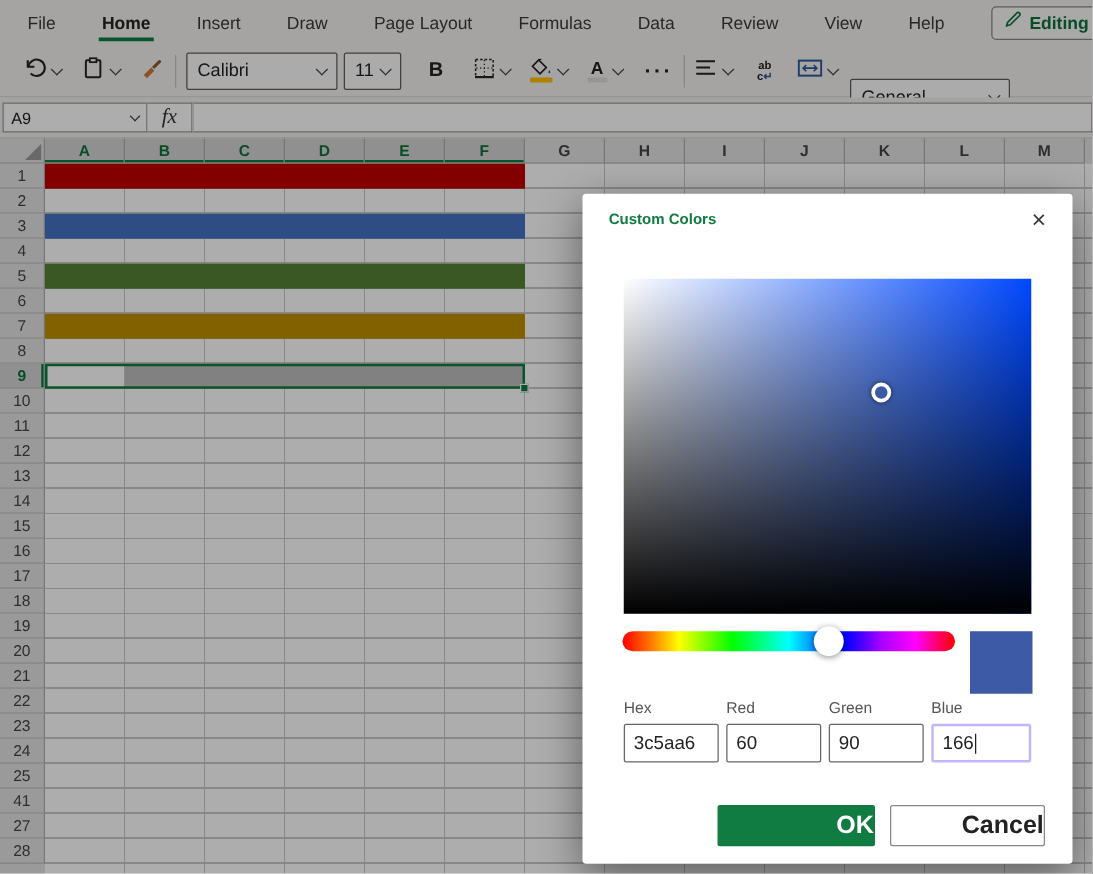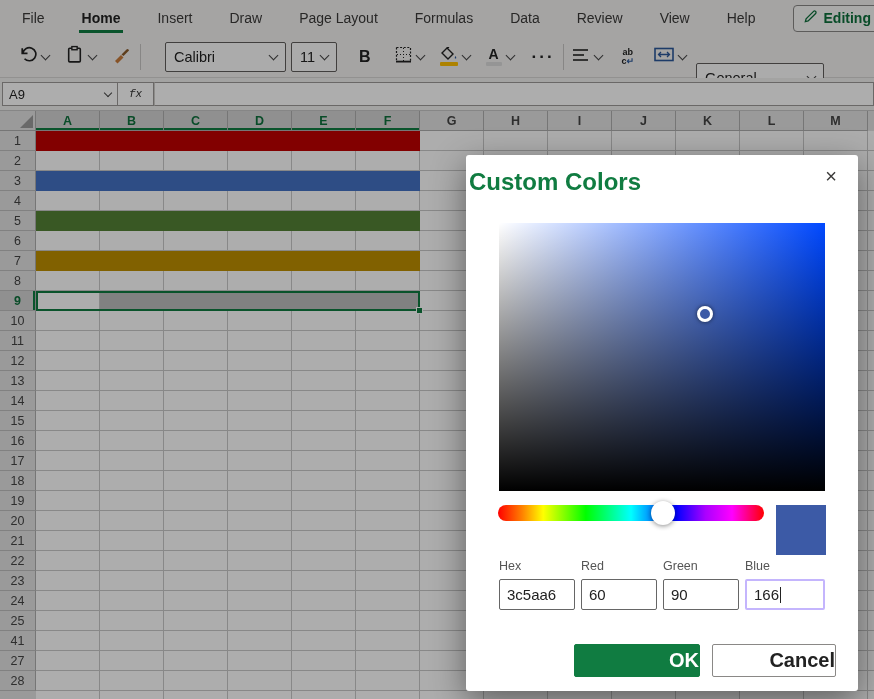--- a/index.html
+++ b/index.html
@@ -19,34 +19,34 @@
   .editing-btn .lbl{font-size:14px;font-weight:700;color:#0E703C;}
 
   
   .toolbar{position:absolute;left:0;top:36px;width:874px;height:42px;background:#F3F2F1;
            display:flex;align-items:center;border-bottom:1px solid #D8D6D4;}
   .tbtn{display:flex;align-items:center;justify-content:center;color:#222;}
   .chev{width:7px;height:7px;border-right:1.6px solid #444;border-bottom:1.6px solid #444;
         transform:rotate(45deg);margin:-3px 0 0 5px;flex:0 0 auto;}
   .sep{width:1px;height:26px;background:#C8C6C4;margin:0 8px;}
   .combo{height:30px;background:#FCFCFC;border:1px solid #605E5C;border-radius:2px;display:flex;
-         align-items:center;padding:0 8px;font-size:14.5px;color:#222;margin-left:16px;}
+         align-items:center;padding:0 8px;font-size:14.5px;color:#222;}
   .combo .chev{margin-left:auto;}
   .iconbar{display:inline-block;height:4px;border-radius:1px;}
   .stack{display:flex;flex-direction:column;align-items:center;line-height:1;}
 
   
   .fbar{position:absolute;left:0;top:78px;width:874px;height:33px;background:#F1F0EF;
         border-bottom:1px solid #C6C6C6;display:flex;align-items:center;padding:0 0 0 2px;}
   .namebox{width:116px;height:24px;background:#fff;border:1px solid #9c9a98;display:flex;align-items:center;
            padding:0 6px;font-size:13px;color:#222;}
   .namebox .chev{margin-left:auto;width:6px;height:6px;}
   .fxbox{width:36px;height:24px;background:#fff;border:1px solid #9c9a98;border-left:none;display:flex;
-         align-items:center;justify-content:center;font-family:Liberation Mono, monospace;font-style:italic;
-         font-size:11px;color:#333;}
+         justify-content:center;font-family:Liberation Serif, serif;font-style:italic;
+         font-size:17px;color:#333;}
   .fline{flex:1;height:24px;background:#fff;border:1px solid #9c9a98;border-left:1px solid #d0cecc;
          font-size:13px;color:#222;padding:0 6px;display:flex;align-items:center;}
 
   
   .grid{position:absolute;left:0;top:111px;width:874px;height:588px;background:#fff;}
   .corner{position:absolute;left:0;top:0;width:36px;height:20px;background:#E4E4E4;
           border-right:1px solid #AFAFAF;border-bottom:1px solid #AFAFAF;overflow:hidden;}
   .corner .tri{position:absolute;right:2px;bottom:2px;width:0;height:0;
                border-left:13px solid transparent;border-bottom:13px solid #9B9B9B;}
   .colheads{position:absolute;left:36px;top:0;right:0;height:20px;display:flex;background:#E4E4E4;}
@@ -66,21 +66,21 @@
   .selfill{position:absolute;height:20px;}
   .selrect{position:absolute;width:384px;height:20px;border:2px solid #0F7B40;left:0;}
   .handle{position:absolute;width:7px;height:7px;background:#0F7B40;border:1px solid #fff;}
 
   
   .dim{position:absolute;inset:0;background:rgba(0,0,0,0.32);z-index:50;}
 
   
   .dialog{position:absolute;left:466px;top:155px;width:392px;height:536px;background:#fff;z-index:60;
           border-radius:3px;box-shadow:0 10px 34px rgba(0,0,0,0.45);}
-  .dlg-title{position:absolute;left:3px;top:13px;font-size:24px;font-weight:700;color:#107C41;}
+  .dlg-title{position:absolute;left:21px;top:13px;font-size:12px;font-weight:700;color:#107C41;}
   .dlg-close{position:absolute;right:14px;top:8px;font-size:20px;color:#3b3a39;width:26px;height:26px;
              display:flex;align-items:center;justify-content:center;}
   .sv-area{position:absolute;left:33px;top:68px;width:326px;height:268px;
     background:linear-gradient(to bottom,rgba(0,0,0,0) 0%,#000 100%),
                linear-gradient(to right,#fff 0%,hsl(223,100%,50%) 100%);}
   .sv-thumb{position:absolute;width:16px;height:16px;border:3px solid #fff;border-radius:50%;
             box-shadow:0 0 4px rgba(0,0,0,0.6);}
   .hue{position:absolute;left:32px;top:350px;width:266px;height:16px;border-radius:8px;
        background:linear-gradient(to right,#f00 0%,#ff8000 9%,#ff0 17%,#0f0 33%,#0ff 50%,#00f 67%,#a0f 78%,#f0f 88%,#f00 100%);}
   .hue-thumb{position:absolute;top:-4px;width:24px;height:24px;background:#fff;border-radius:50%;

